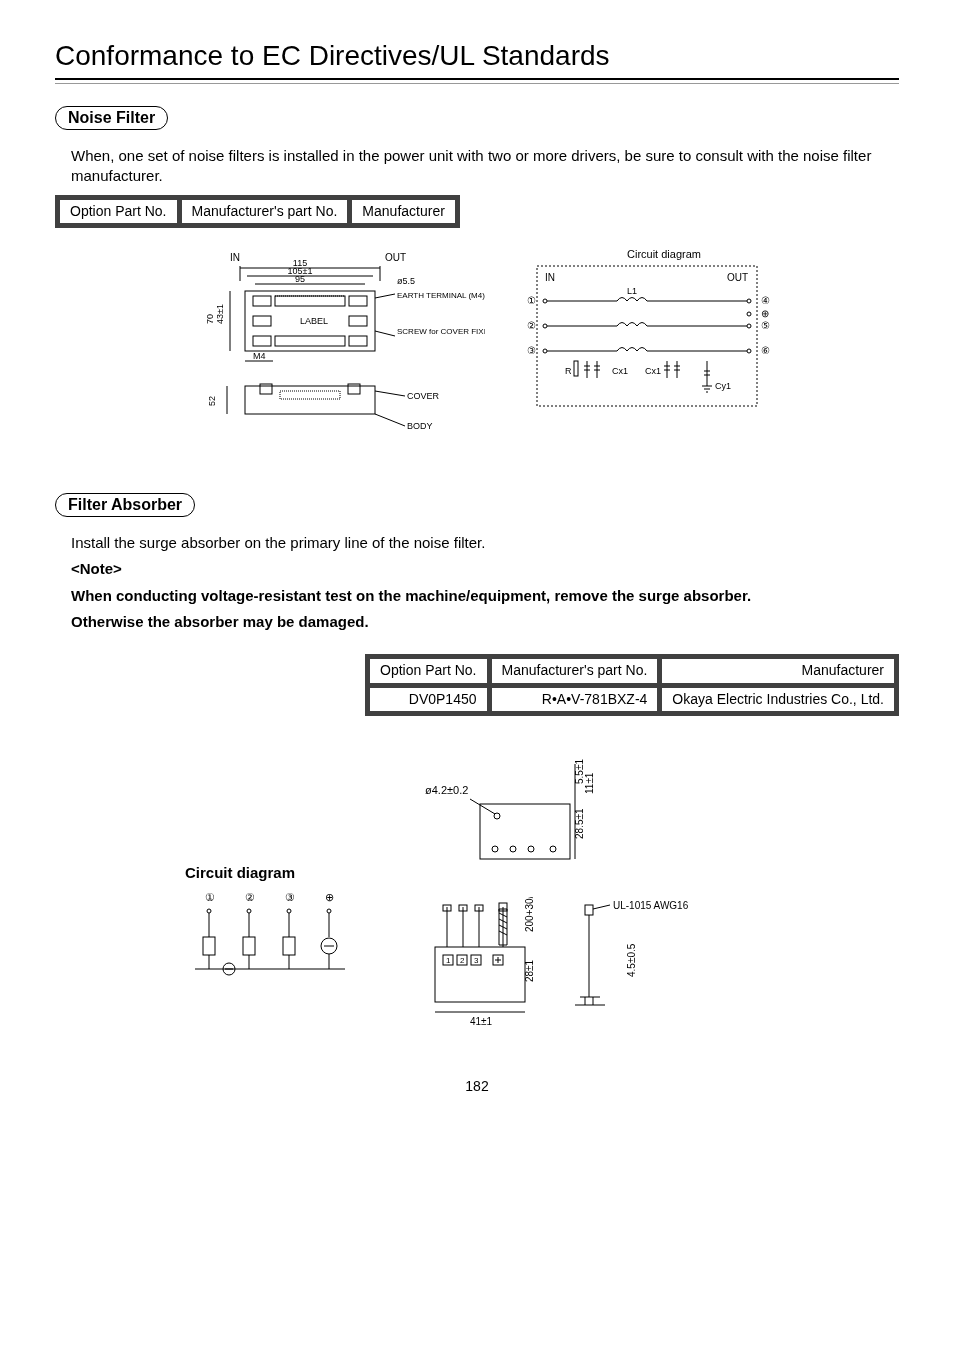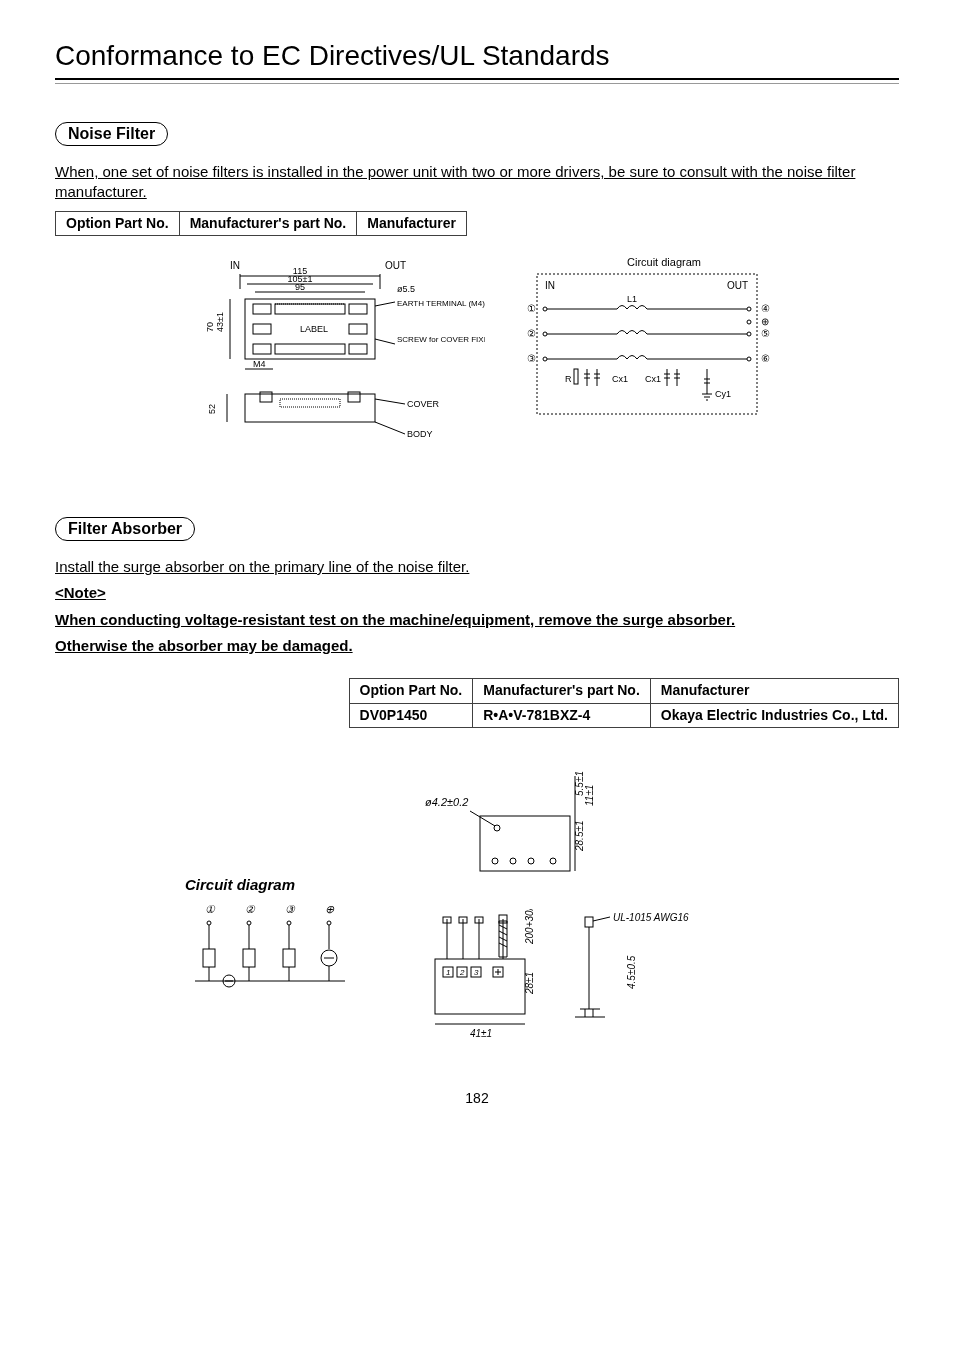--- a/index.html
+++ b/index.html
@@ -23,33 +23,33 @@
     height: 3px;
     margin-bottom: 18px;
   }
   .section-label {
     display: inline-block;
     border: 1px solid #000;
     border-radius: 14px;
     padding: 2px 12px;
     font-weight: bold;
     font-size: 16px;
-    margin: 20px 0 10px 0;
-  }
-  p { margin: 6px 0; line-height: 1.35; text-decoration: underline; }
+    margin: 4px 0 10px 0;
+  }
+  p { margin: 6px 16px; line-height: 1.35; }
   table.data {
     border-collapse: collapse;
     font-size: 14px;
     margin: 8px 0 18px 0;
   }
   table.data th, table.data td {
-    border: 1px solid #404040;
+    border: 5px solid #404040;
     padding: 3px 10px;
-    text-align: left;
-    font-weight: bold;
+    text-align: right;
+    font-weight: normal;
     line-height: 1.25;
   }
   .diagram-row {
     display: flex;
     gap: 32px;
     margin: 10px 0 30px 150px;
   }
   .diag-box {
     position: relative;
   }
@@ -59,21 +59,21 @@
     display:flex;
     justify-content:flex-end;
     margin-top:14px;
   }
   .surge-diagrams {
     display:flex;
     gap:60px;
     margin-top:20px;
     margin-left:130px;
   }
-  .col { display:flex; flex-direction:column; gap:20px; align-items:flex-start;font-style:italic;}
+  .col { display:flex; flex-direction:column; gap:20px; align-items:flex-start;}
   .page-num { text-align:center; font-size:14px; margin-top:28px;}
   svg text { font-family: Arial, sans-serif; }
 </style>
 </head>
 <body>
 
 
 
 <h1>Conformance to EC Directives/UL Standards</h1>
 <div class="title-underline"></div>

